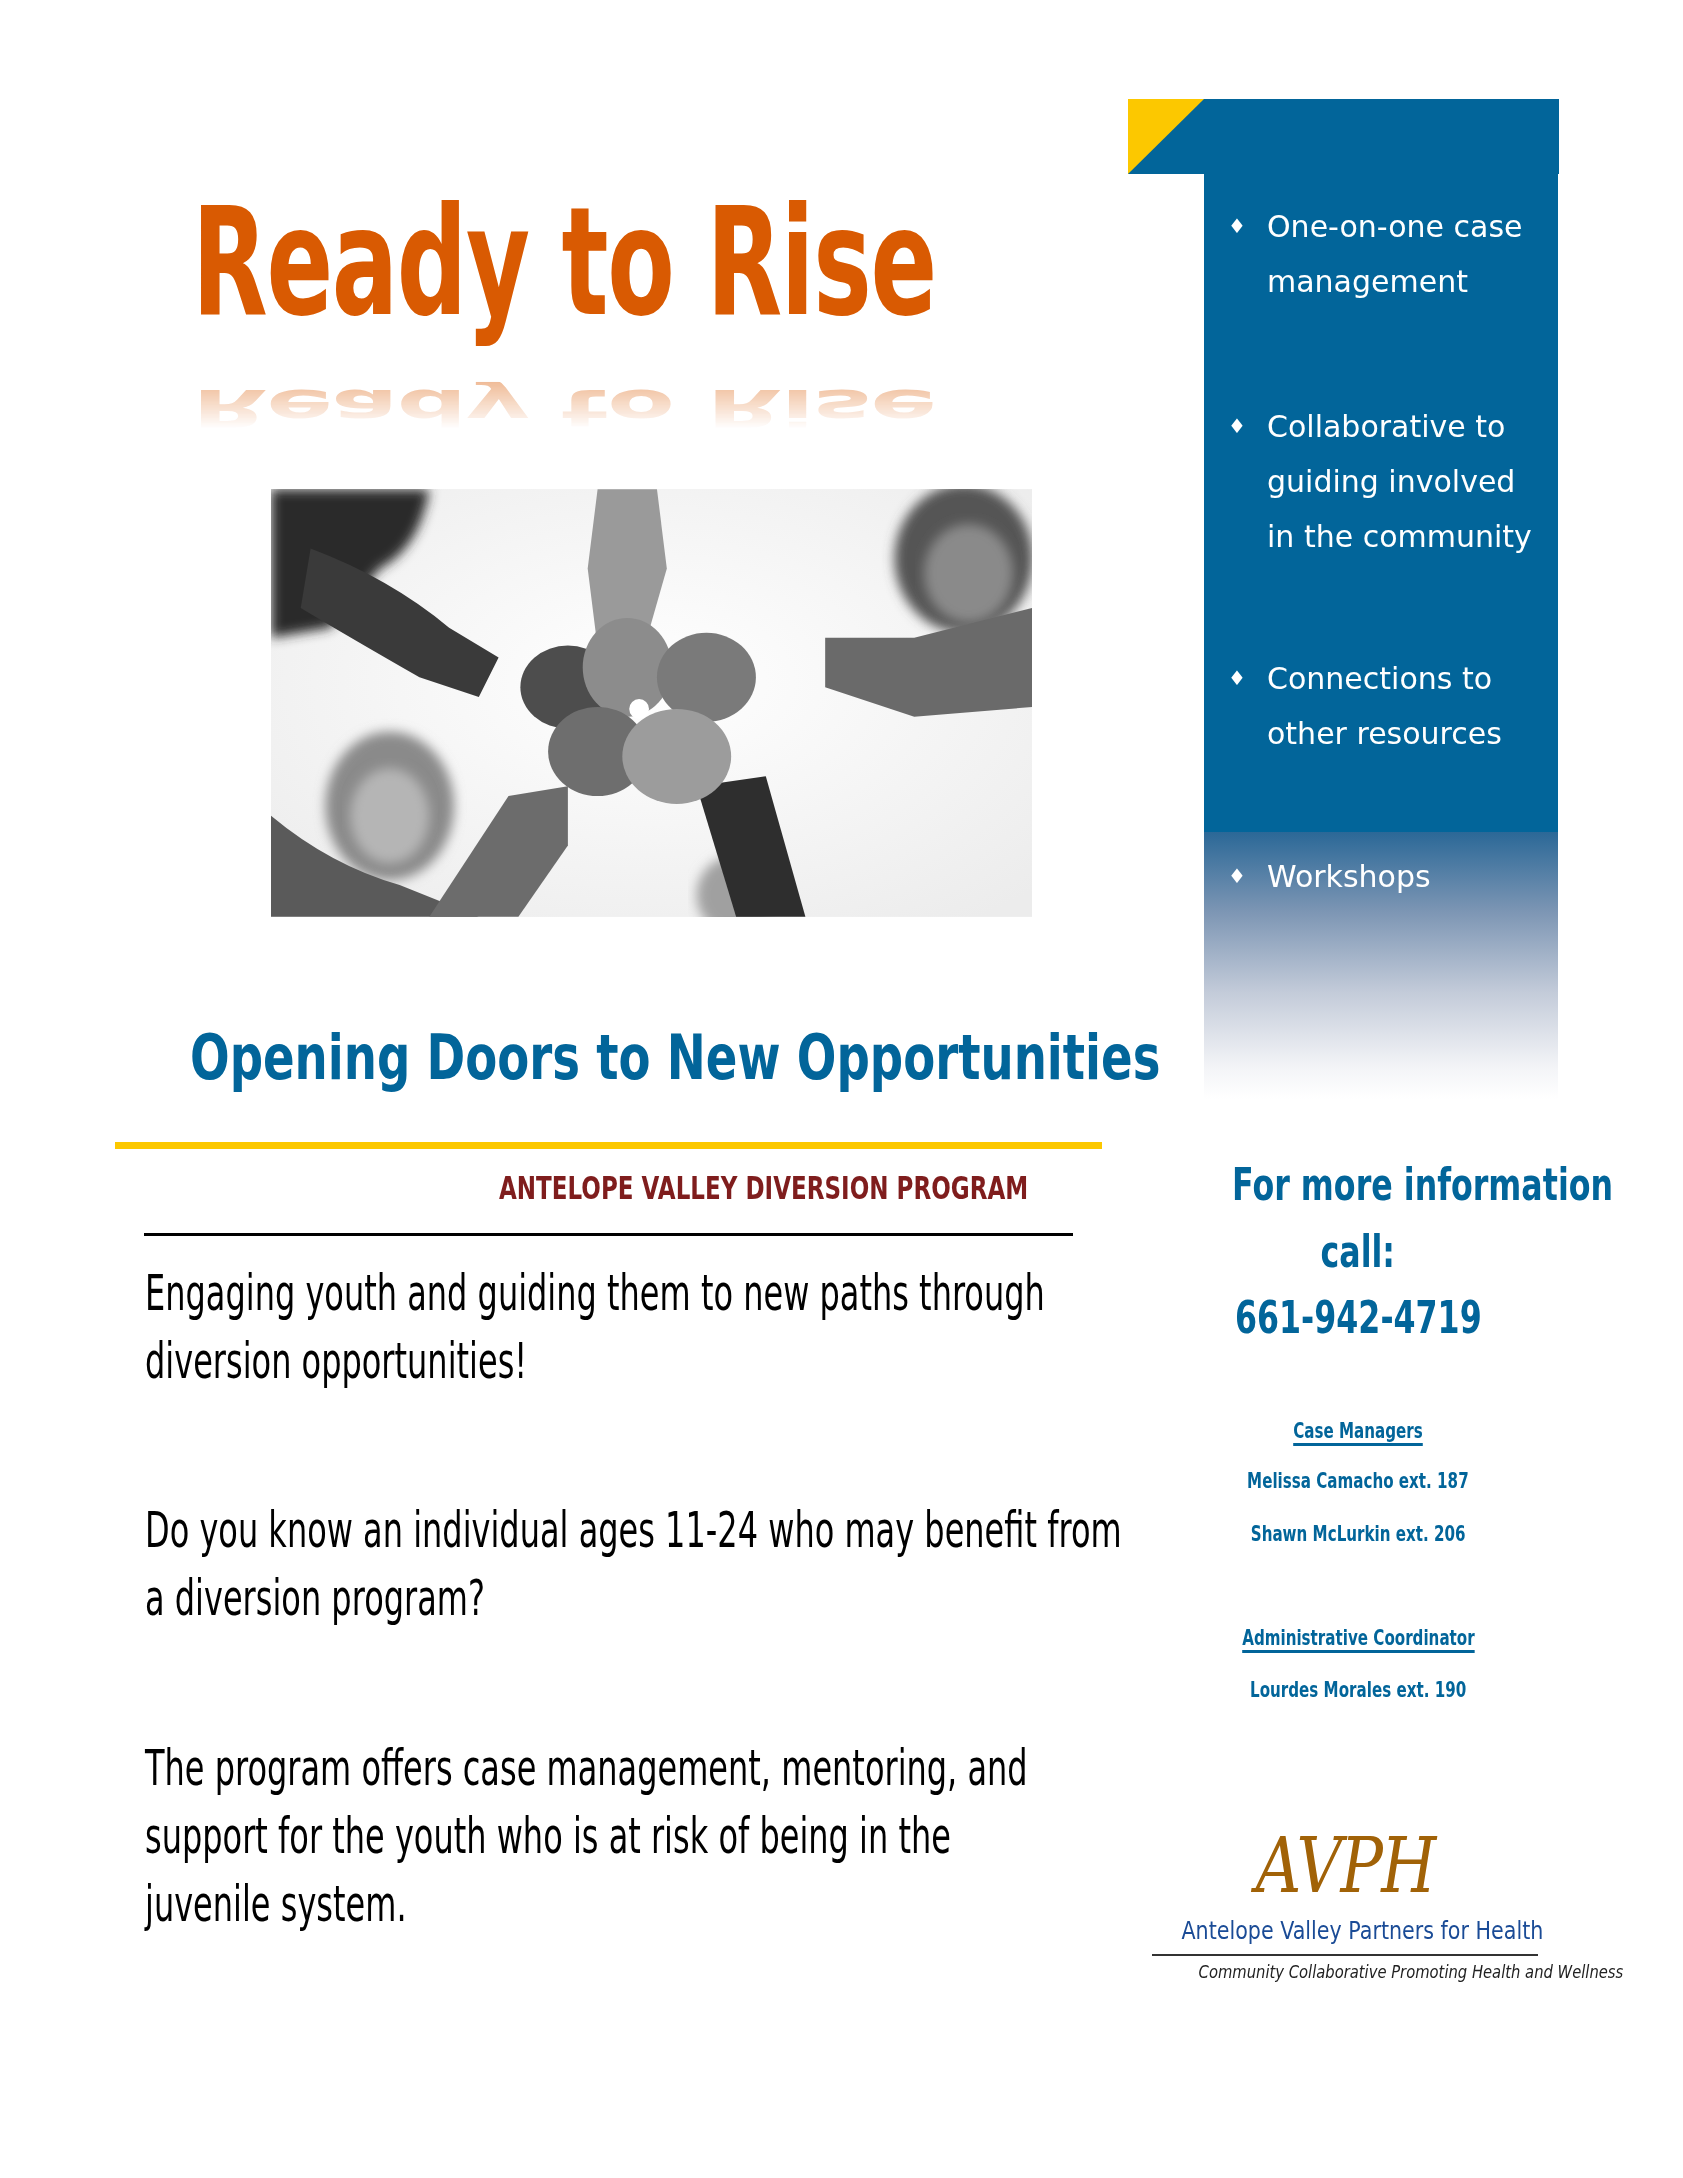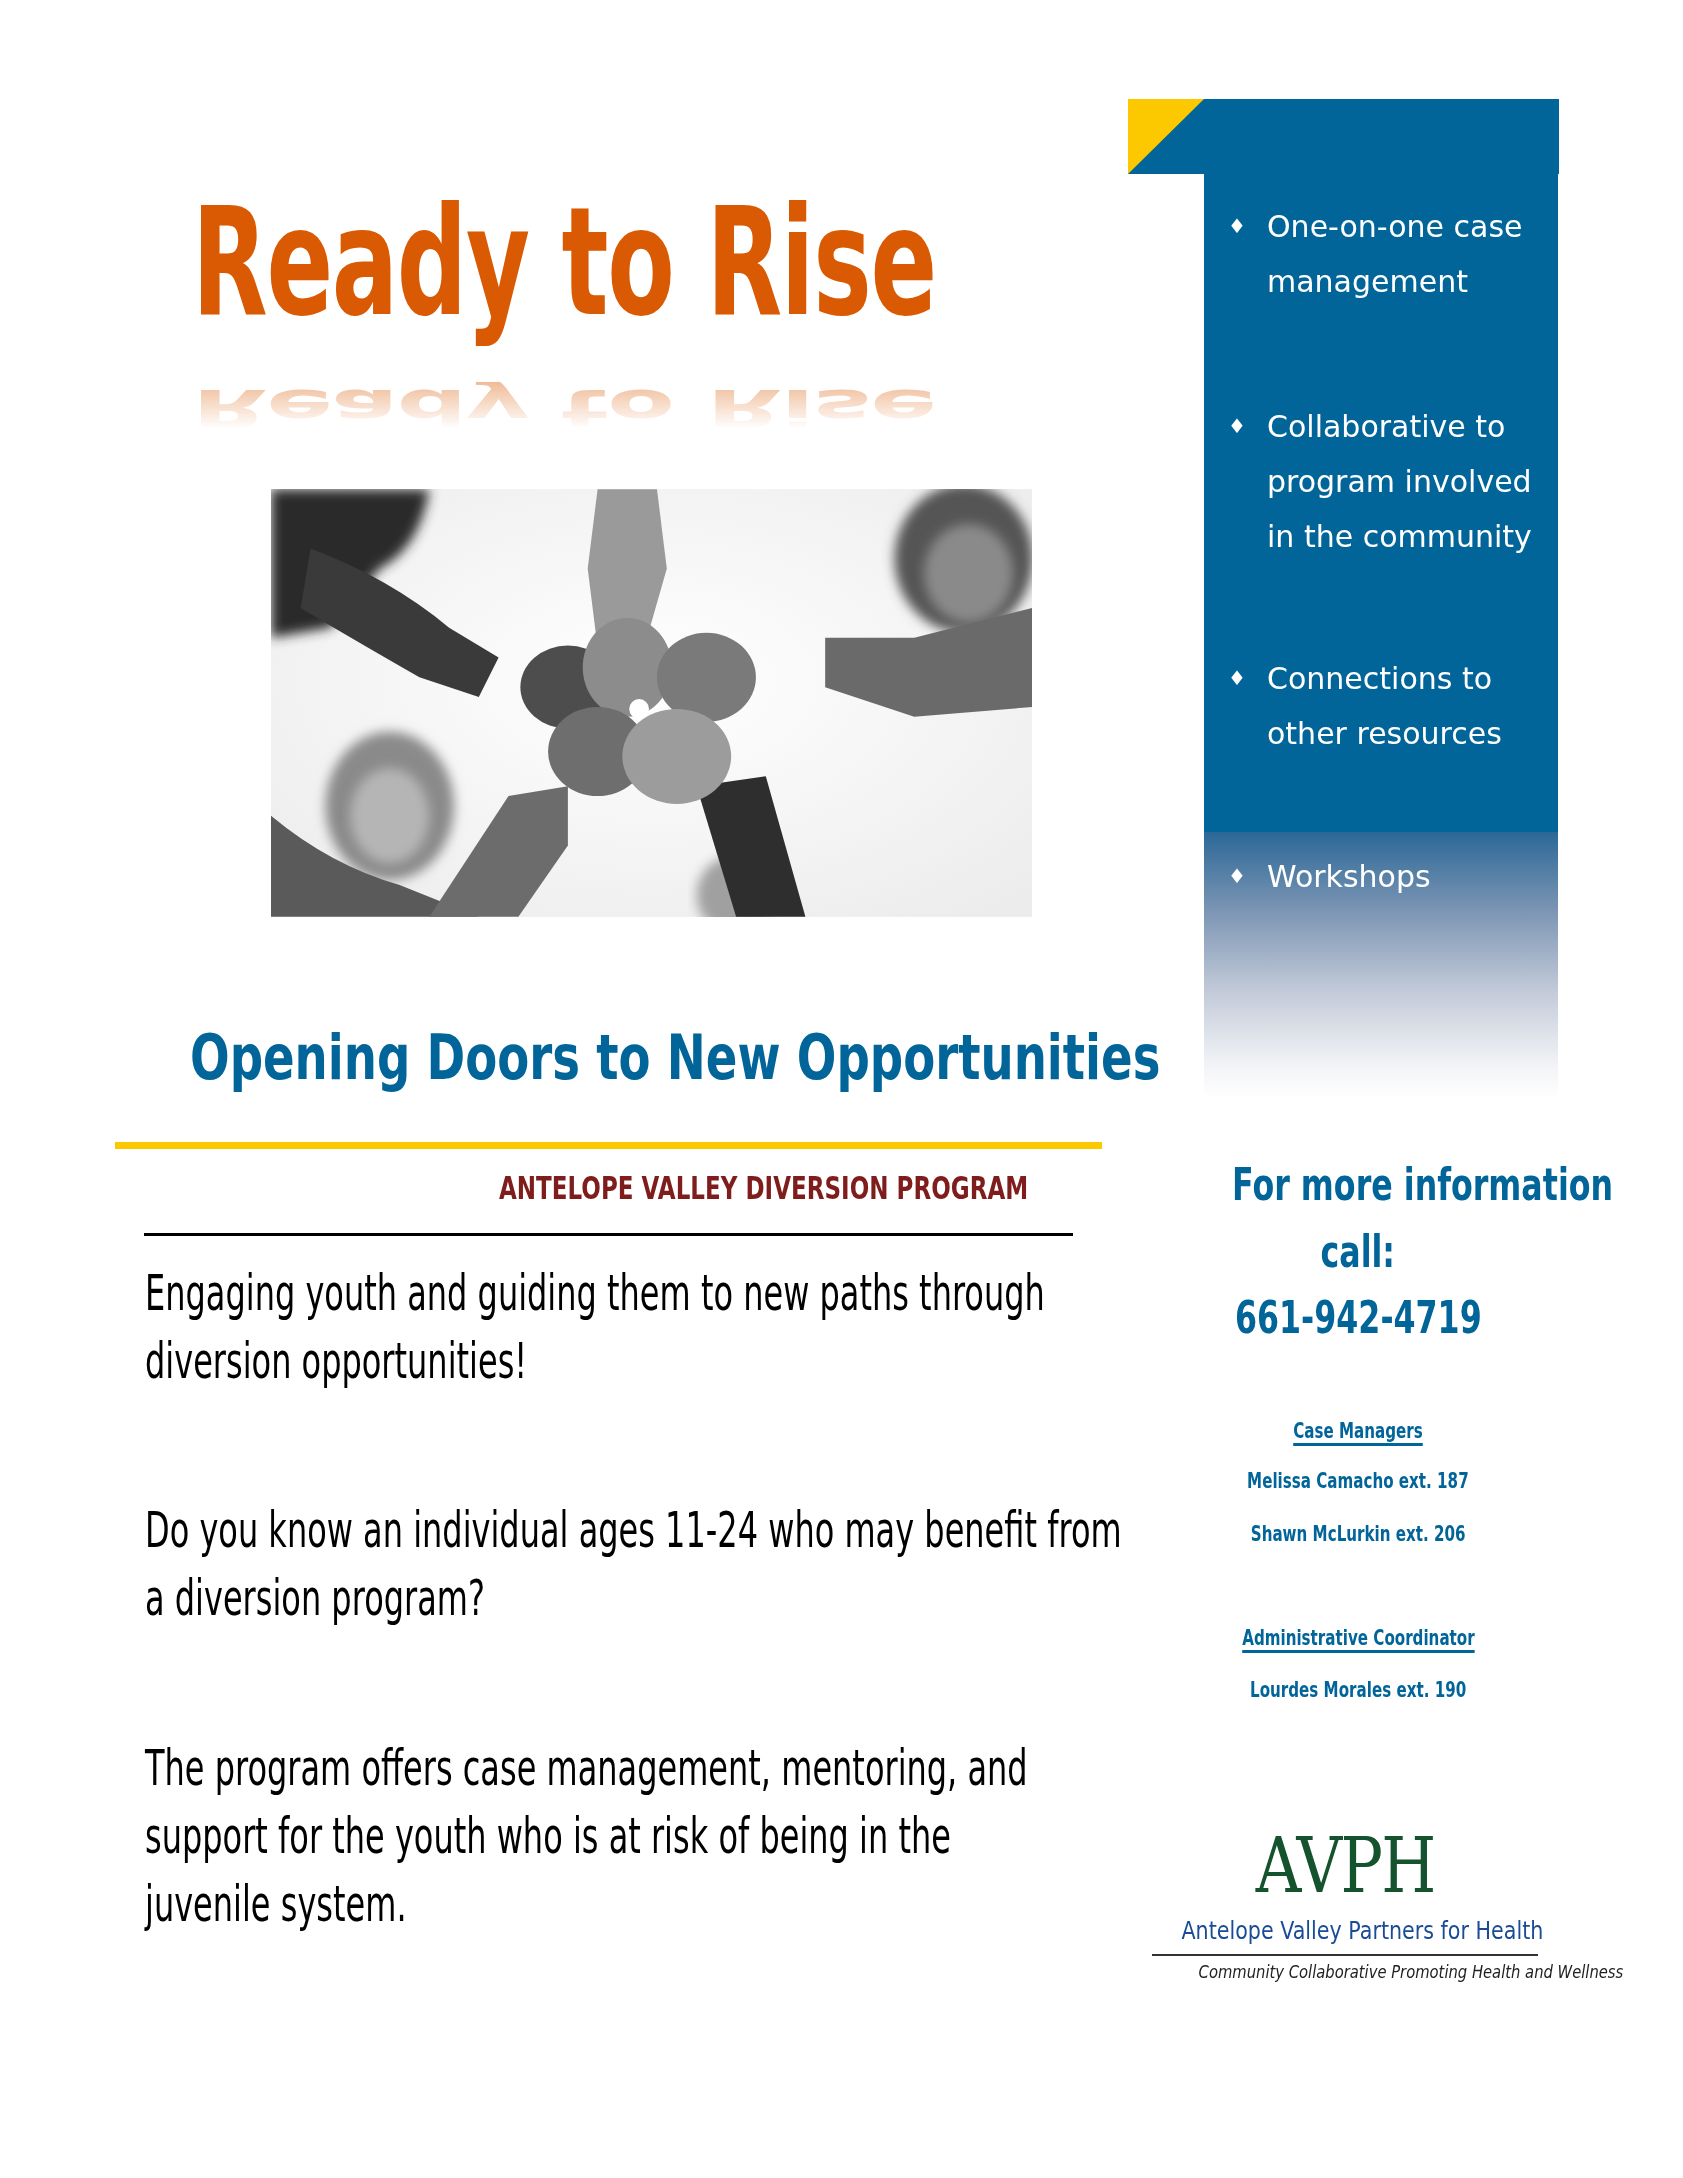--- a/index.html
+++ b/index.html
@@ -38,21 +38,21 @@
 
   
   .rc { left:1158px; width:400px; text-align:center; color:#02659a; font-weight:bold; white-space:nowrap; }
   .rc span { display:inline-block; transform:scaleX(0.72); }
   .rc-big { font-size:44px; line-height:66px; }
   .rc-mid { font-size:21px; line-height:52px; }
   .ul span { text-decoration:underline; text-decoration-thickness:3px; text-underline-offset:5px; }
 
   
   #logo { left:1152px; top:1820px; width:386px; height:178px; }
-  #logo-mark { position:absolute; left:0; top:0; width:386px; text-align:center; color:#14532d; font-family:"DejaVu Serif", serif; font-size:77px; line-height:91px; letter-spacing:-2px; }
+  #logo-mark { position:absolute; left:0; top:0; width:386px; text-align:center; color:#a16207; font-family:"DejaVu Serif", serif; font-size:77px; line-height:91px; letter-spacing:-2px;font-style:italic; }
   #logo-mark span { display:inline-block; transform:scaleX(0.82); }
   #logo-name { position:absolute; left:0; top:96px; width:386px; text-align:center; color:#1a4b96; font-size:24px; line-height:30px; white-space:nowrap; }
   #logo-name span { display:inline-block; transform:scaleX(0.86); }
   #logo-line { position:absolute; left:0; top:134px; width:386px; height:2px; background:#333; }
   #logo-tag { position:absolute; left:0; top:139px; width:386px; text-align:center; color:#222; font-style:italic; font-size:18px; line-height:26px; white-space:nowrap; }
   #logo-tag span { display:inline-block; transform:scaleX(0.82); }
 </style>
 </head>
 <body>
 
@@ -73,21 +73,21 @@
     <div class="txt">
       <div>One-on-one case</div>
       <div>management</div>
     </div>
   </div>
 
   <div class="bullet" style="top:300px;">
     <span class="dia">♦</span>
     <div class="txt">
       <div>Collaborative to</div>
-      <div>program involved</div>
+      <div>guiding involved</div>
       <div>in the community</div>
     </div>
   </div>
 
   <div class="bullet" style="top:552px;">
     <span class="dia">♦</span>
     <div class="txt">
       <div>Connections to</div>
       <div>other resources</div>
     </div>

